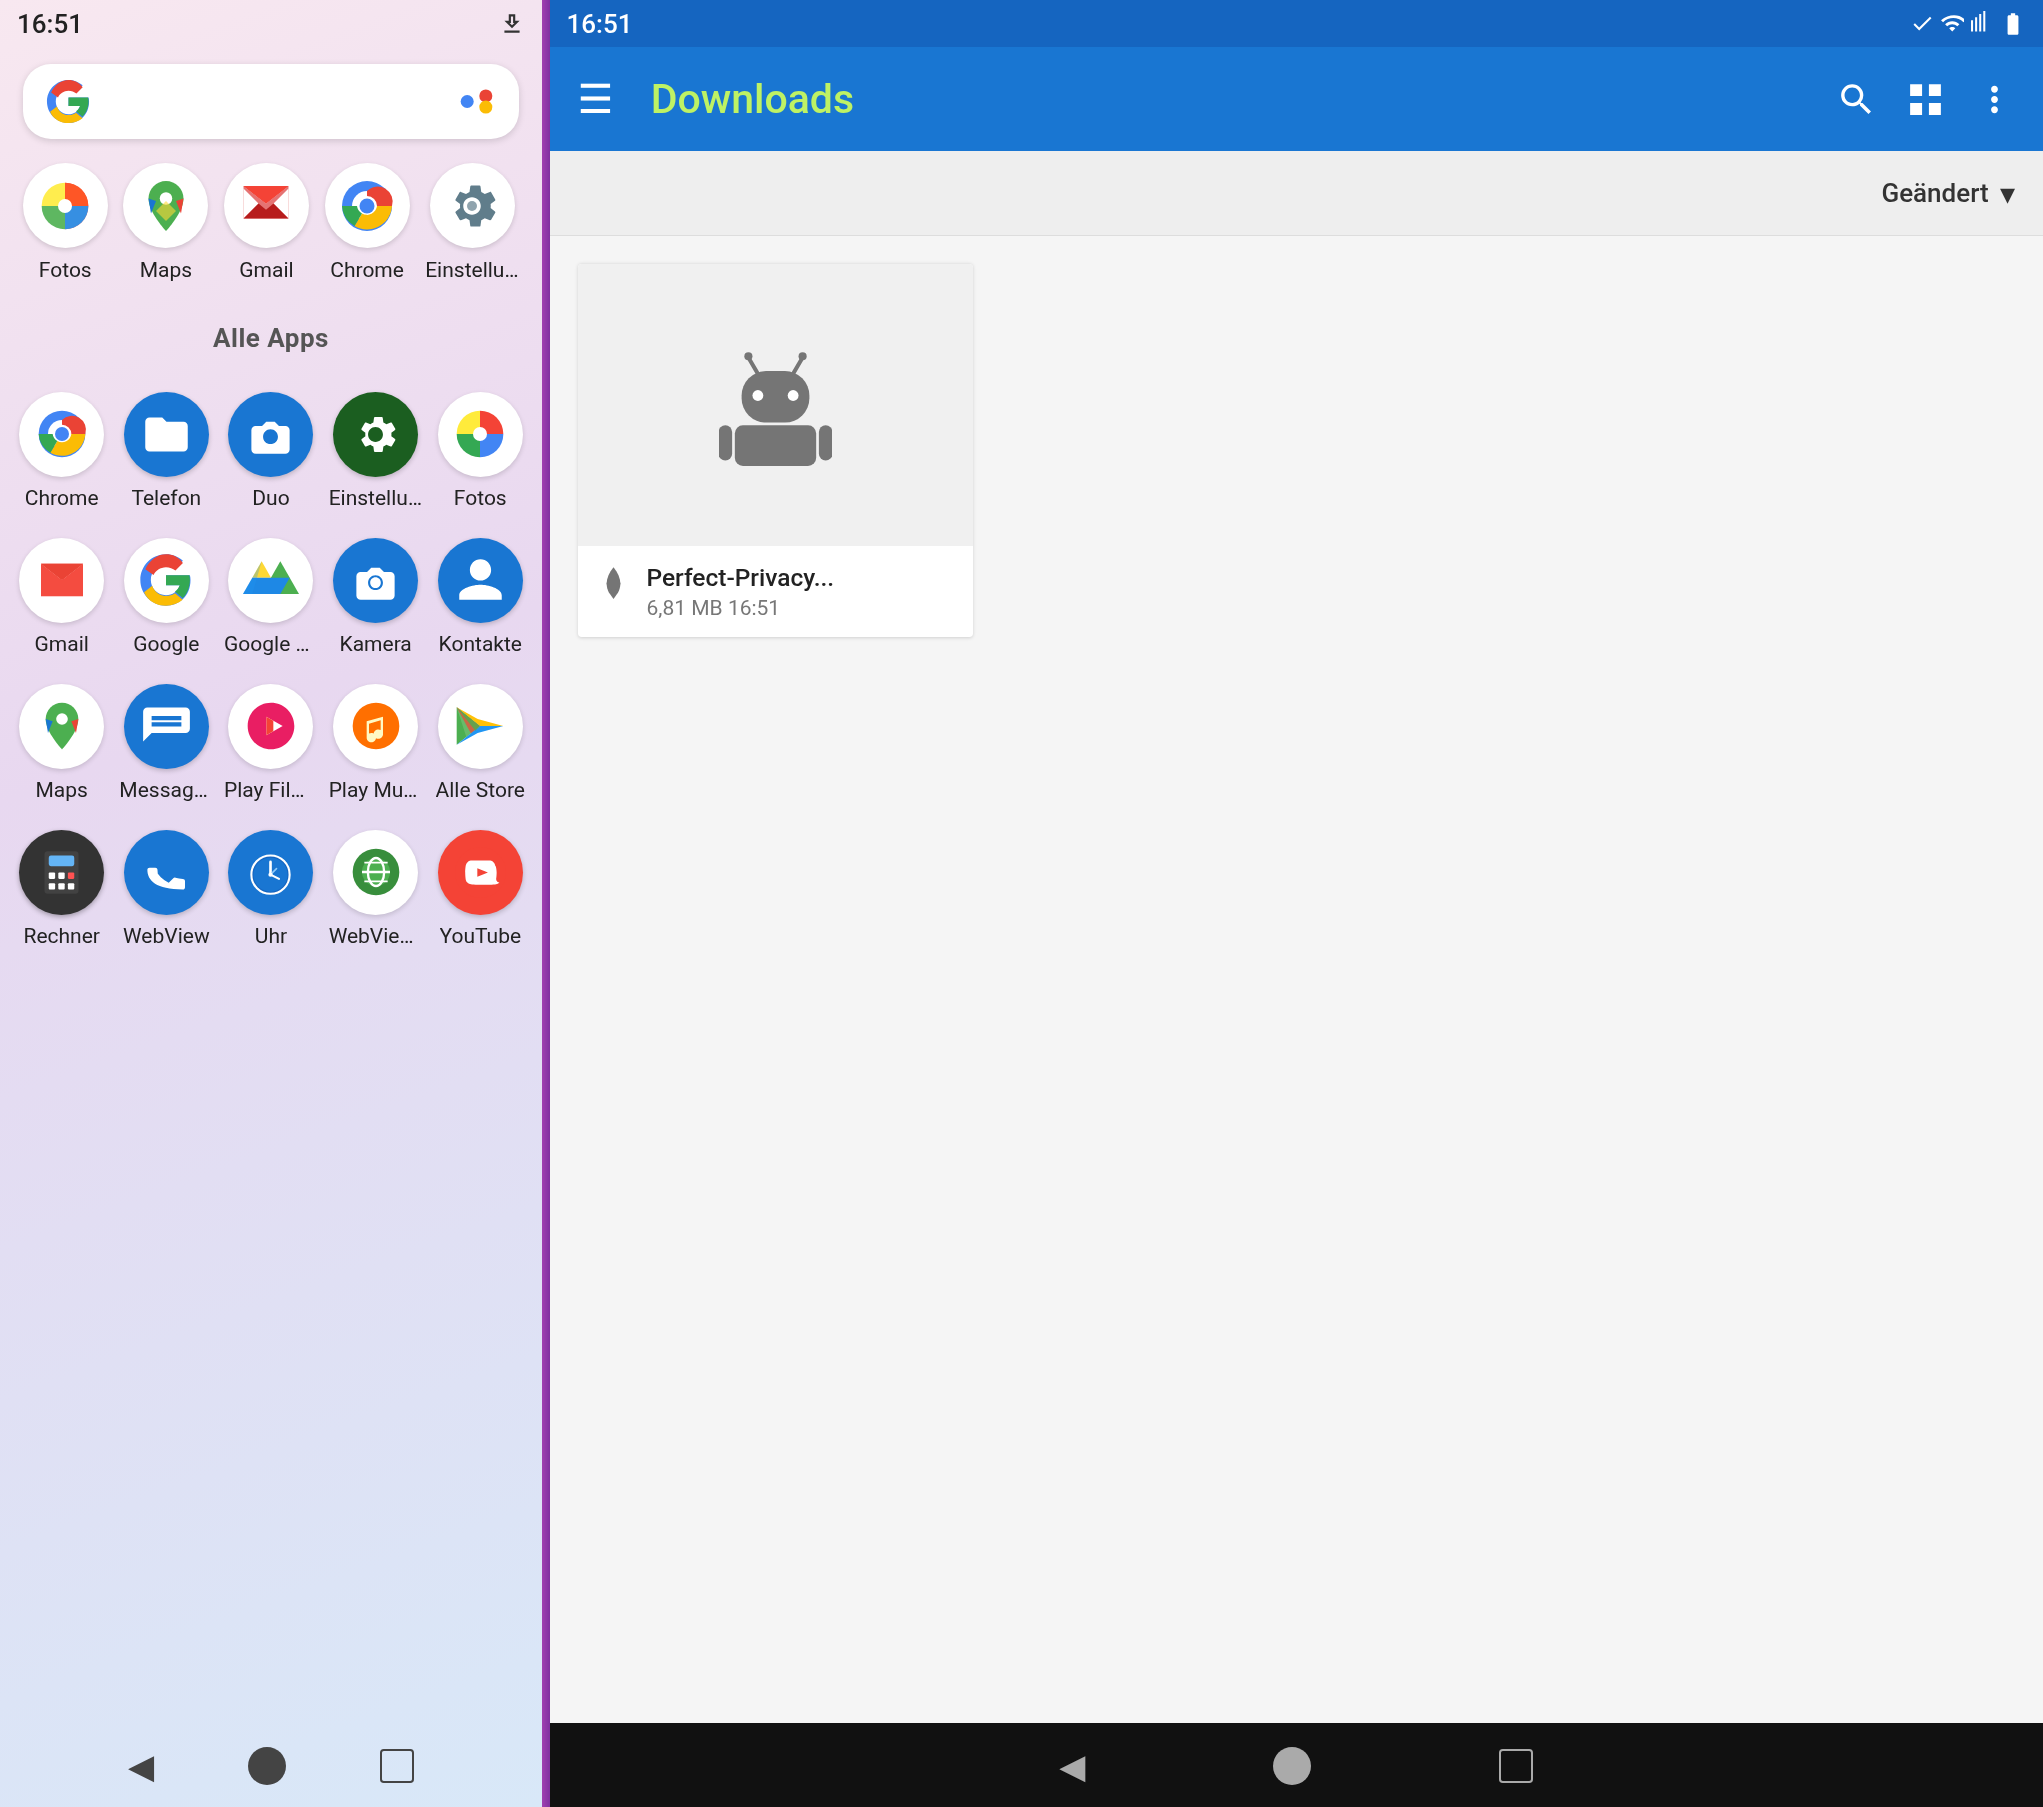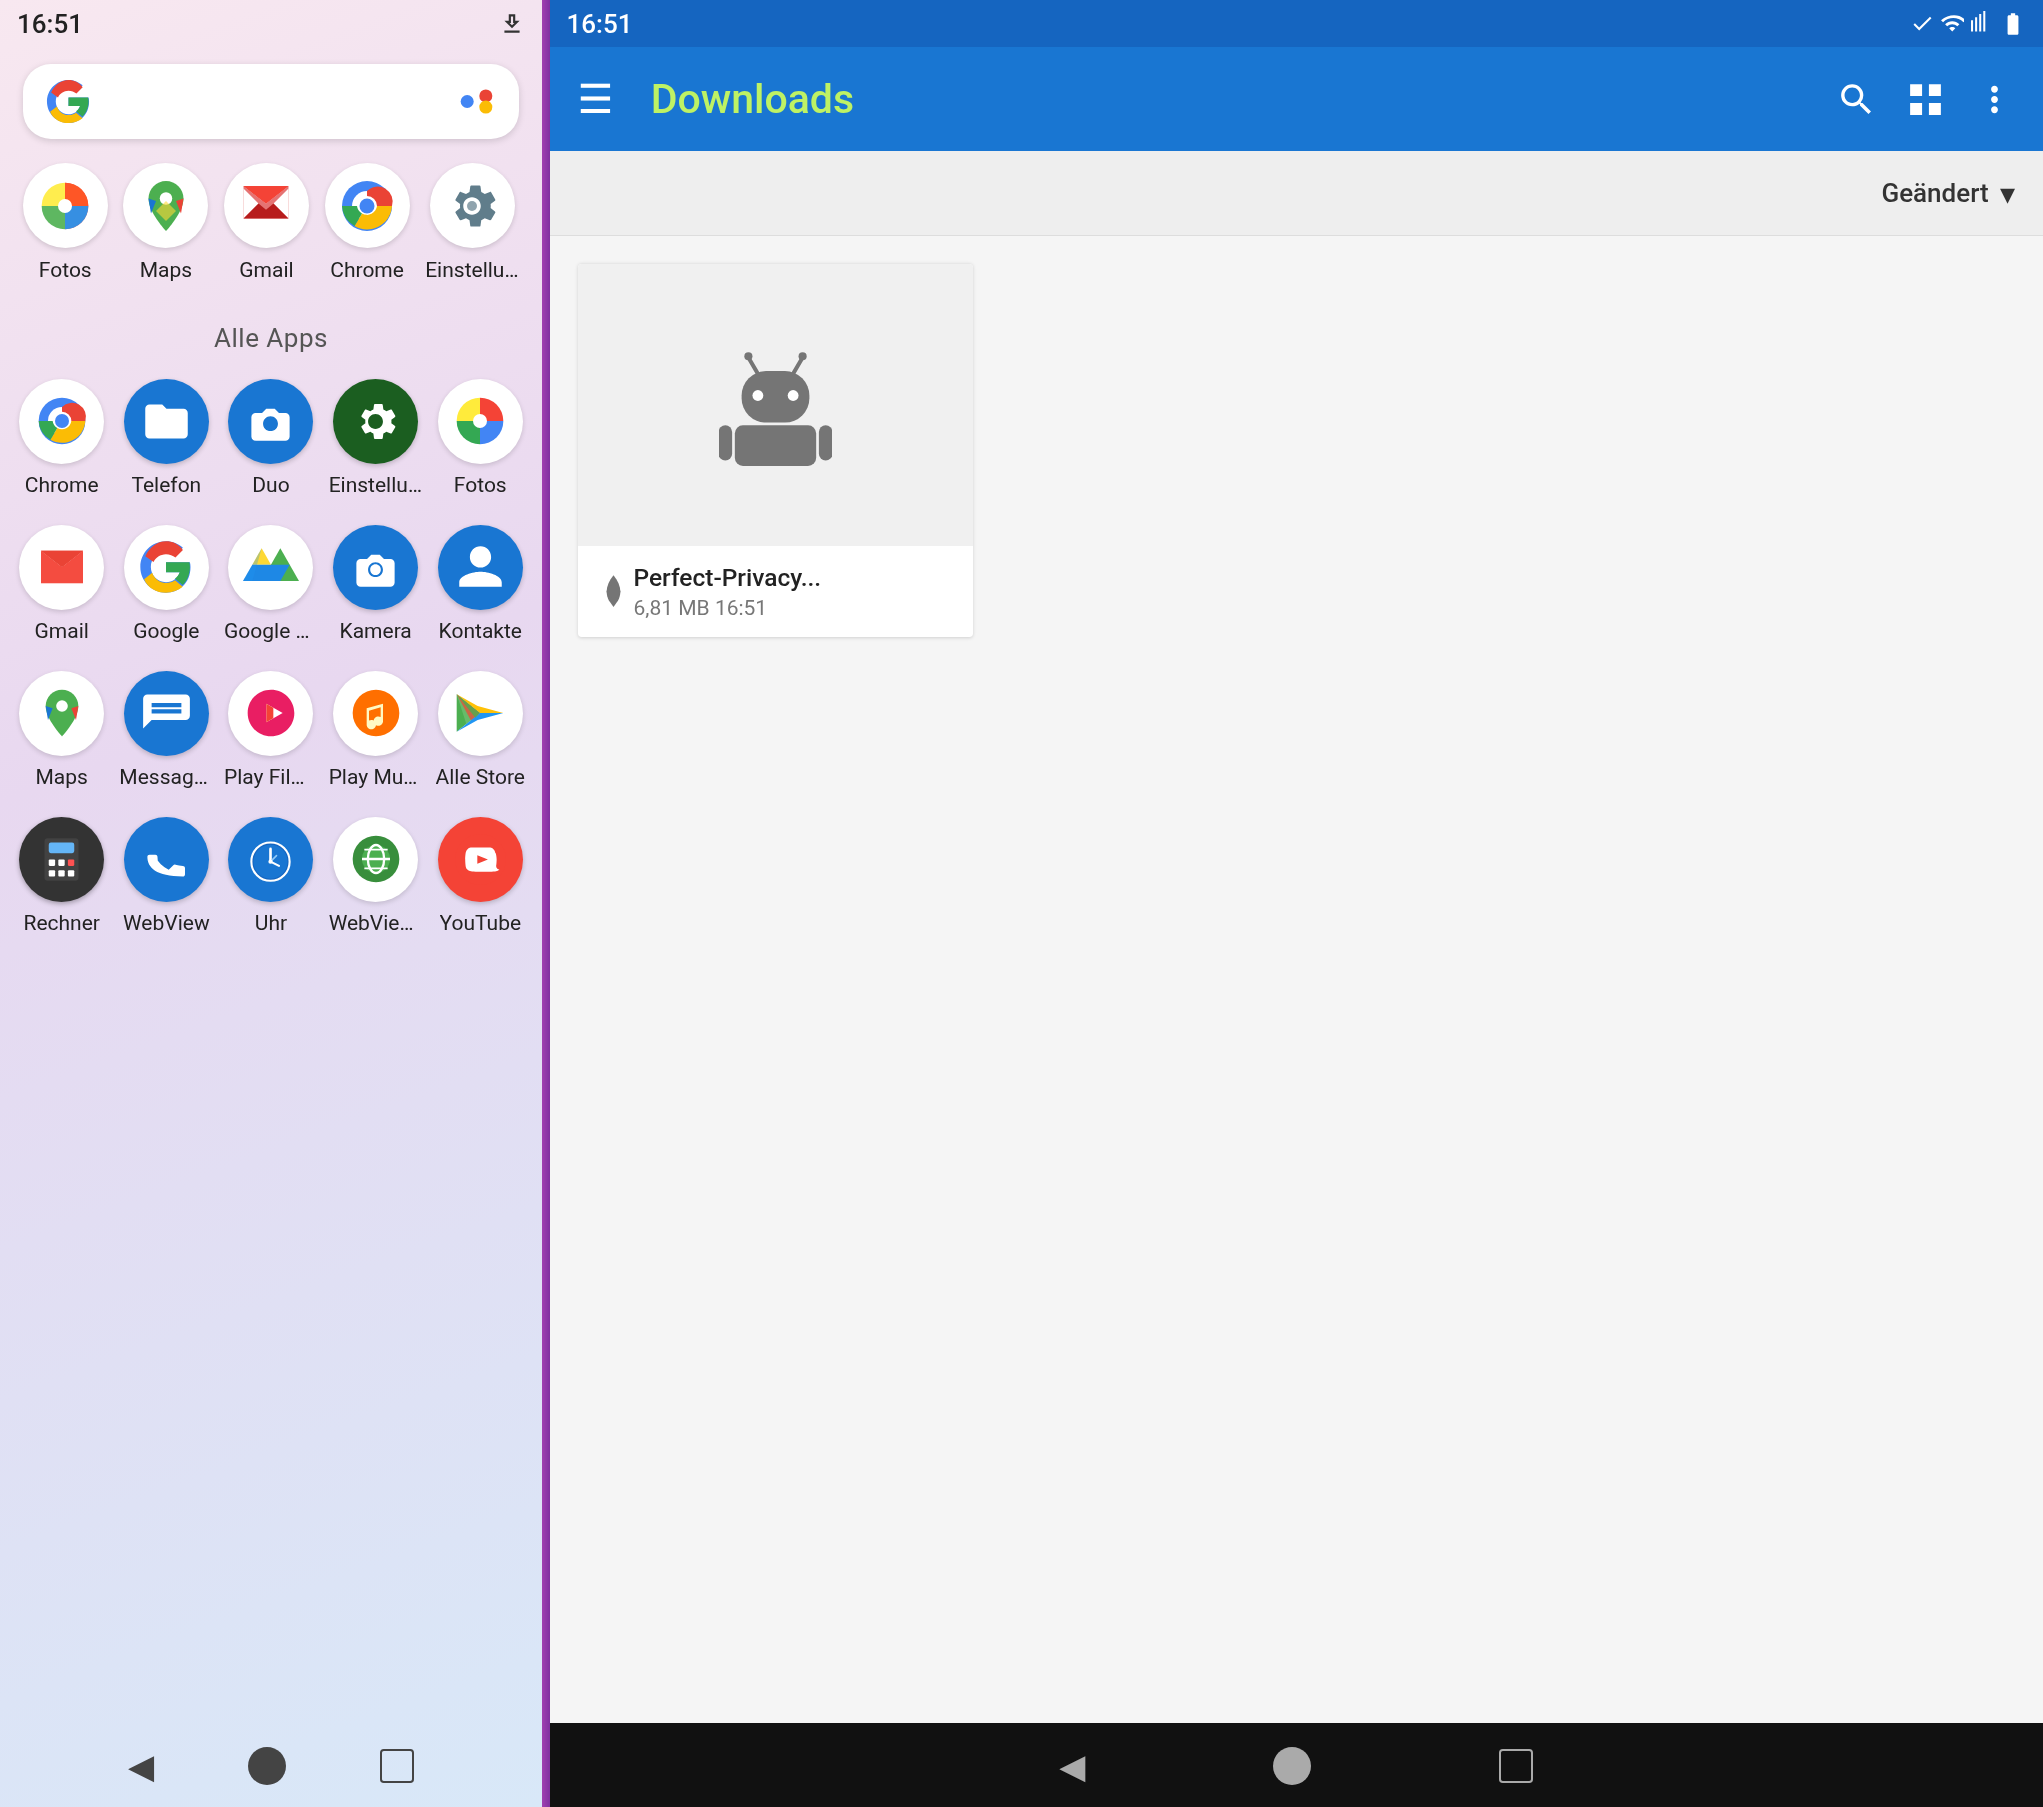--- a/index.html
+++ b/index.html
@@ -69,22 +69,22 @@
     .top-apps-row {
       display: flex;
       justify-content: space-around;
       padding: 0 15px 22.6px;
     }
 
     .all-apps-label {
       text-align: center;
       font-size: 26px;
       color: #555;
-      font-weight: 400;
-      margin-bottom: 17px;
+      font-weight: 700;
+      margin-bottom: 30px;
       letter-spacing: 0.5px;
     }
 
     .apps-grid {
       display: grid;
       grid-template-columns: repeat(5, 1fr);
       gap: 0;
       padding: 0 9.4px;
     }
 
@@ -218,22 +218,22 @@
       width: 100%;
       height: 282px;
       background: #f0f0f0;
       display: flex;
       align-items: center;
       justify-content: center;
     }
 
     .download-card-info {
       display: flex;
-      align-items: center;
       padding: 17px 15px;
+      gap: 13px;
     }
 
     .download-text {
       flex: 1;
     }
 
     .download-filename {
       font-size: 24.5px;
       font-weight: 500;
       color: #222;

